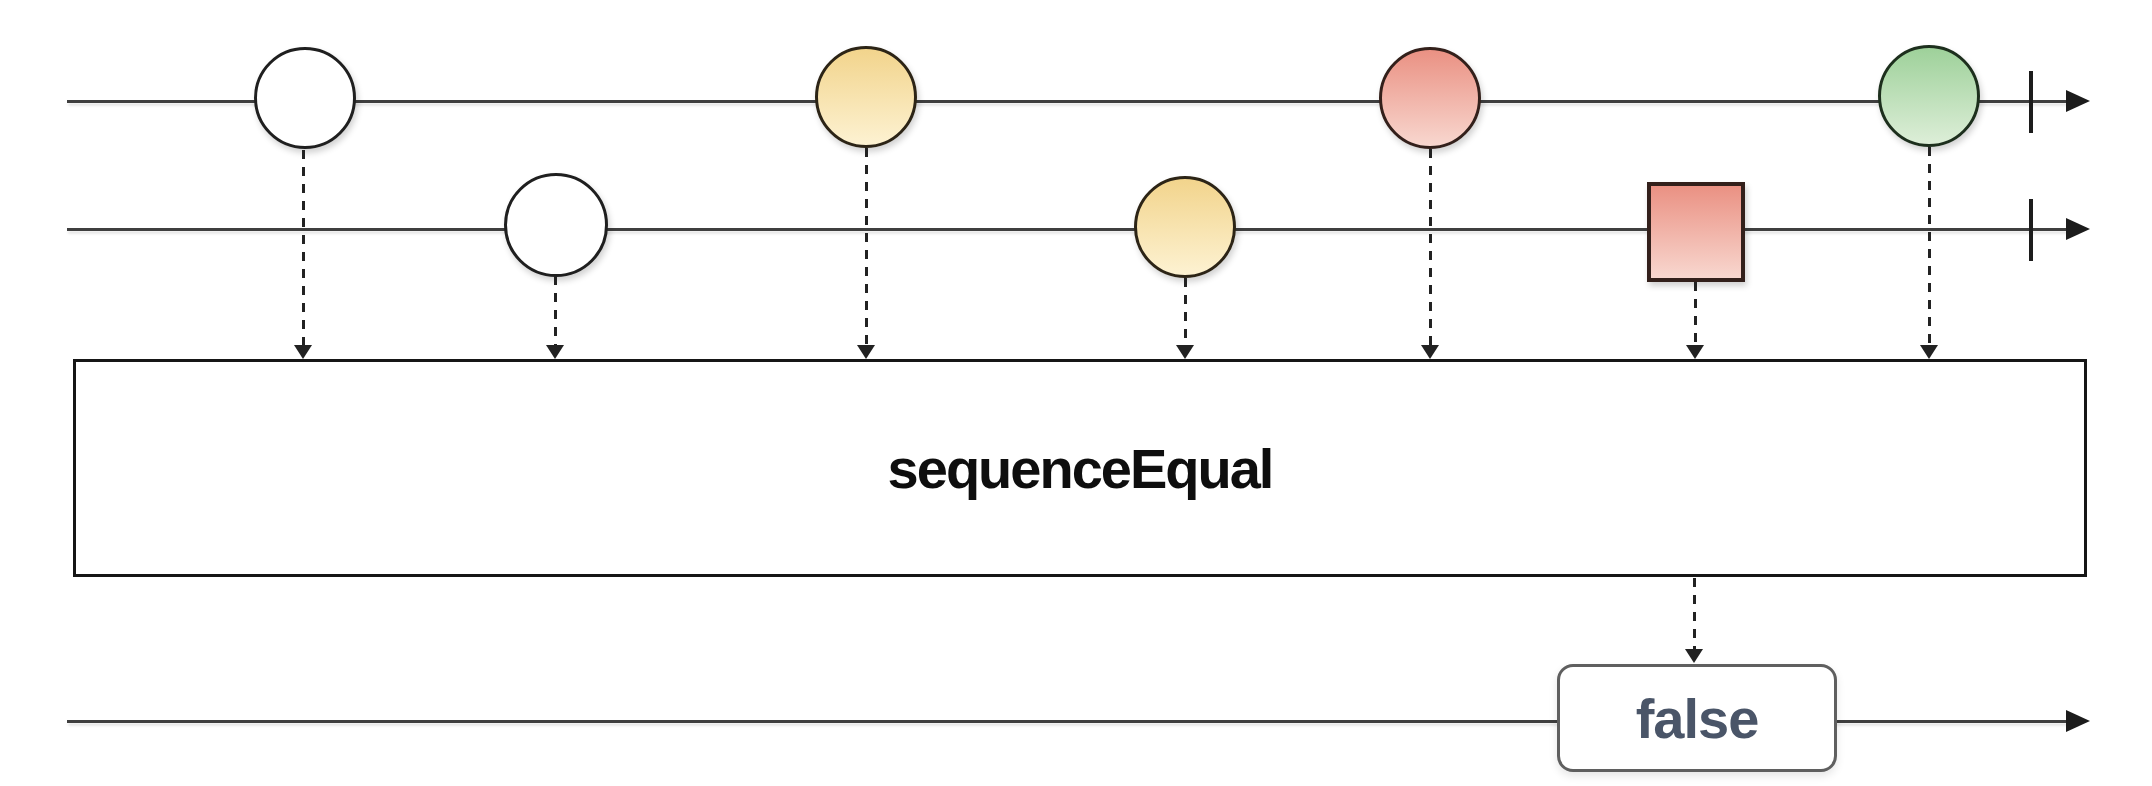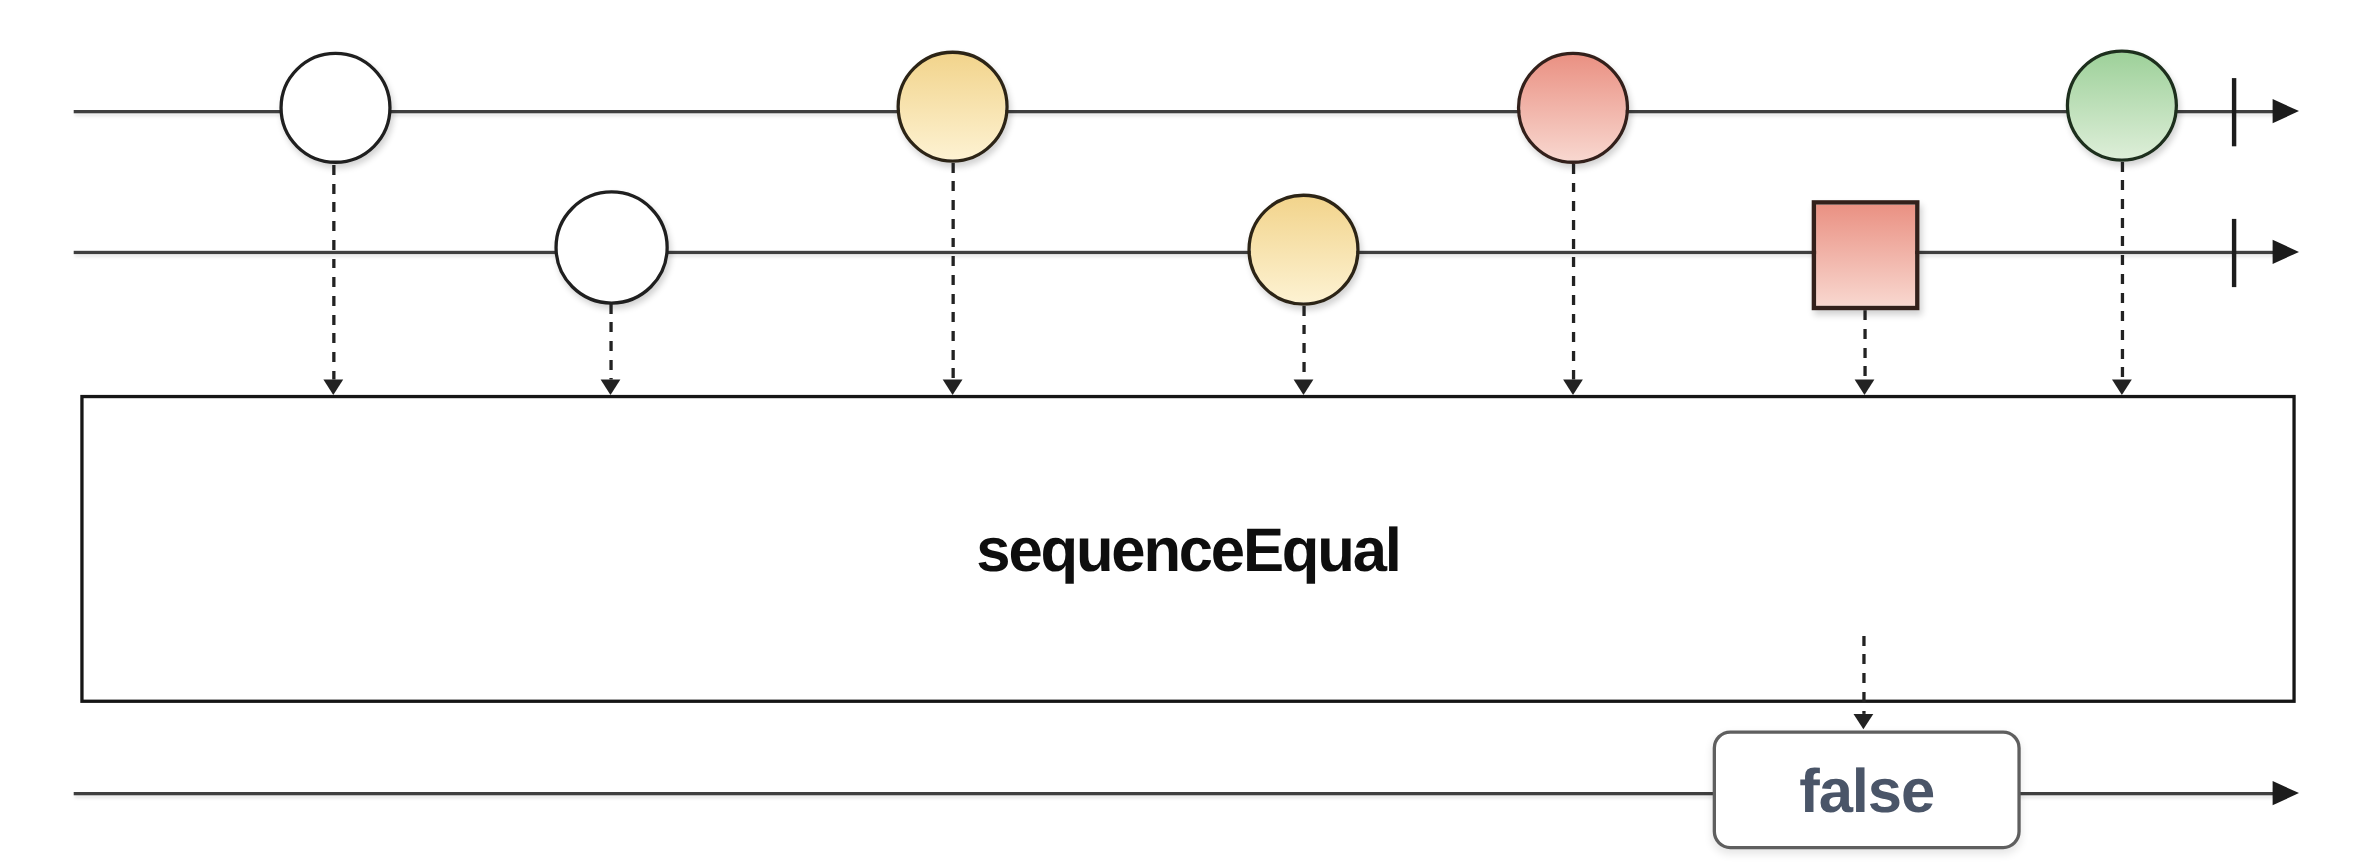--- a/index.html
+++ b/index.html
@@ -76,21 +76,21 @@
     width: 0; height: 0;
     border-left: 9px solid transparent;
     border-right: 9px solid transparent;
     border-top: 14px solid var(--color-connector, #222222);
   }
 
   
   .operator-box {
     position: absolute;
     left: 73px; top: 359px;
-    width: 2014px; height: 280px;
+    width: 2014px; height: 218px;
     box-sizing: border-box;
     border: 3px solid var(--color-box-border, #161616);
     background: #ffffff;
     display: flex; align-items: center; justify-content: center;
   }
   .operator-label {
     font-size: 56px;
     font-weight: bold;
     letter-spacing: -2px;
     color: var(--color-operator-text, #0e0e0e);

